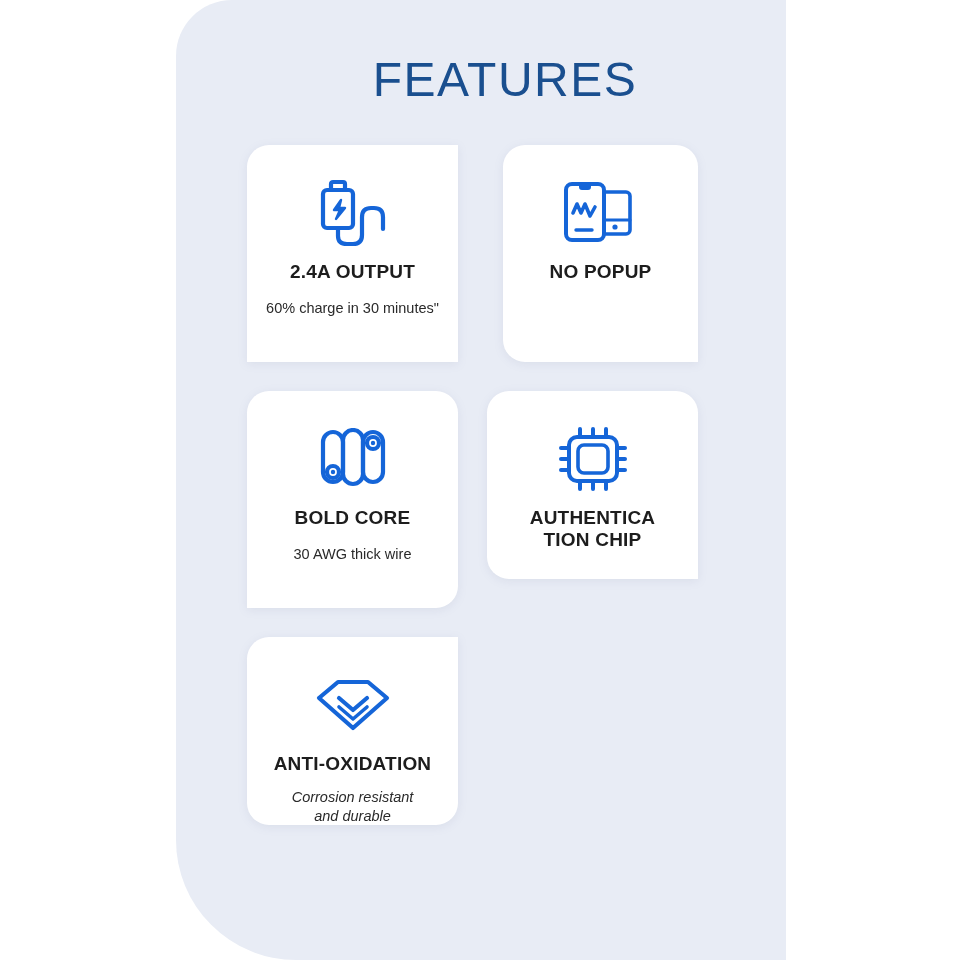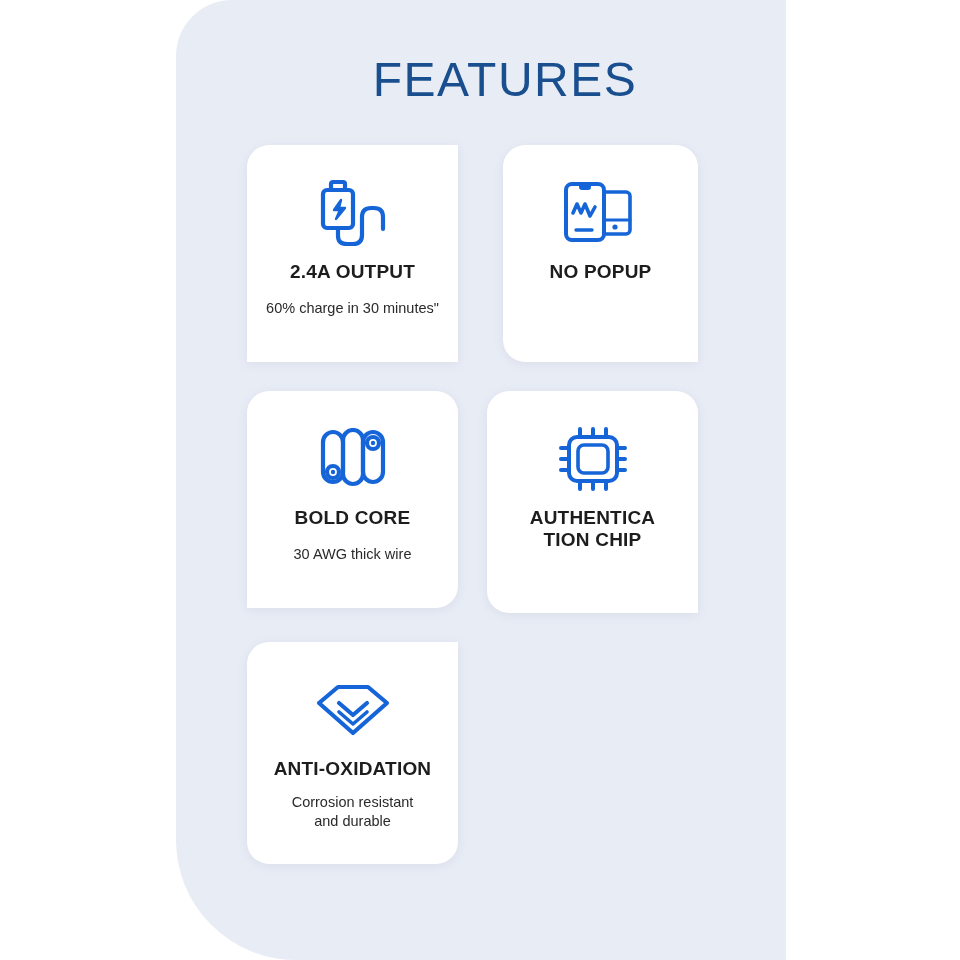--- a/index.html
+++ b/index.html
@@ -75,21 +75,21 @@
     flex-direction: column;
     align-items: center;
   }
   .card.r1c1 { border-radius: 22px 0 0 0; }
   .card.r1c2 { border-radius: 0 22px 0 0; }
   .card.r2c1 { border-radius: 22px 22px 0 22px; margin-left: 16px; }
   .card.r2c2 { border-radius: 22px 22px 22px 0; }
   .card.r3c1 { border-radius: 22px 22px 0 22px; }
   .card.r3c2 { border-radius: 22px 0 22px 22px; }
 
-  .card-row-3 { height: 222px; }
+  .card-row-3 { height: 188px; }
 
   .icon-wrap {
     height: 92px;
     display: flex;
     align-items: center;
     justify-content: center;
     margin-top: 22px;
   }
   .icon-wrap svg { display: block; }
 
@@ -106,21 +106,21 @@
 
   .card-desc {
     font-size: 14.5px;
     color: #2a2a2a;
     text-align: center;
     line-height: 1.25;
     margin-top: 16px;
     padding: 0 8px;
     white-space: pre-line;
   }
-  .card-desc.tight { margin-top: 13px; }
+  .card-desc.tight { margin-top: 13px; font-style: italic; }
 </style>
 </head>
 <body>
 
 <div id="page">
 
   <div id="panel"></div>
 
   <div id="title">FEATURES</div>
 

